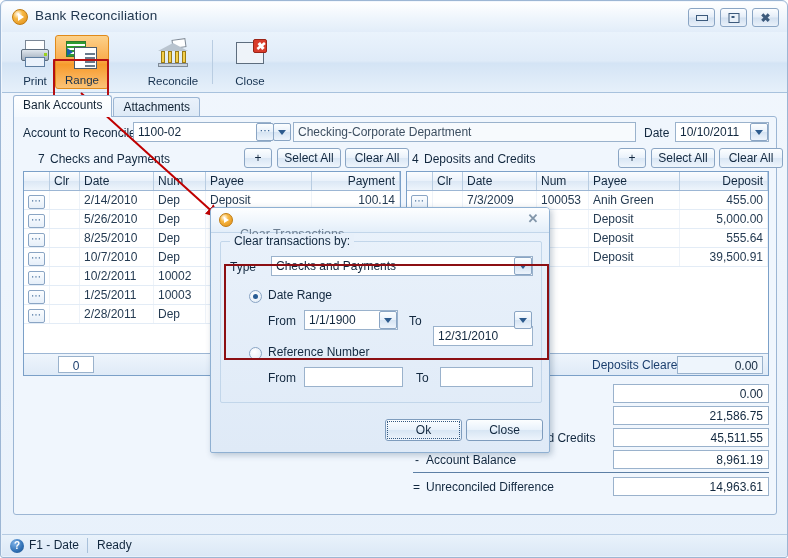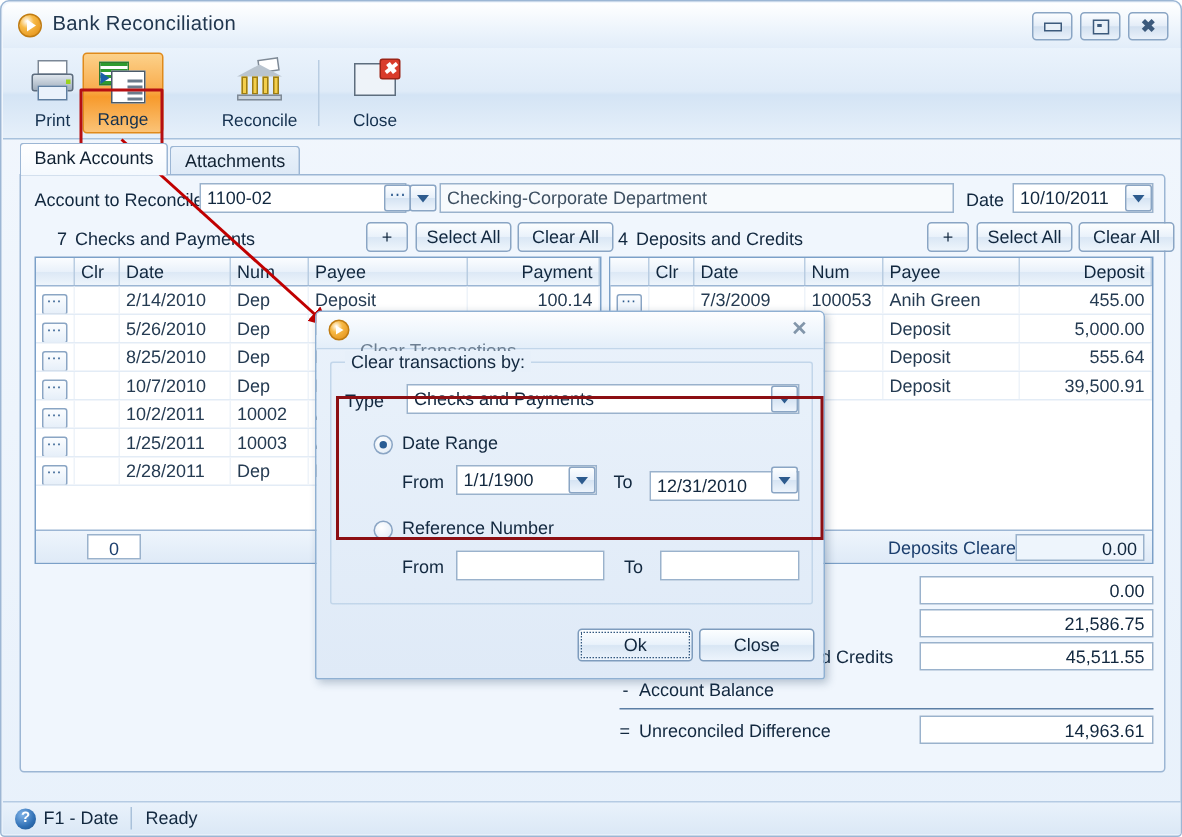--- a/index.html
+++ b/index.html
@@ -476,20 +476,21 @@
     <span class="sumrow" style="left:399px;top:292px;">+</span>
     <span class="sumrow" style="left:412px;top:292px;">yments</span>
     <span class="sumval" style="left:599px;top:289px;">21,586.75</span>
 
     <span class="sumrow" style="left:399px;top:314px;">+</span>
     <span class="sumrow" style="left:412px;top:314px;">Uncleared Deposits and Credits</span>
     <span class="sumval" style="left:599px;top:311px;">45,511.55</span>
 
     <span class="sumrow" style="left:401px;top:336px;">-</span>
     <span class="sumrow" style="left:412px;top:336px;">Account Balance</span>
+    <span class="sumval" style="left:599px;top:333px;">8,961.19</span>
 
     <div class="sumsep" style="left:399px;top:355px;width:356px;"></div>
 
     <span class="sumrow" style="left:399px;top:363px;">=</span>
     <span class="sumrow" style="left:412px;top:363px;">Unreconciled Difference</span>
     <span class="sumval" style="left:599px;top:360px;">14,963.61</span>
 
   </div>
 
   <svg class="arrow">
@@ -515,21 +516,21 @@
       <span class="inp" style="left:50px;top:14px;width:262px;">Checks and Payments</span>
       <span class="ddbtn" style="left:293px;top:15px;"></span>
 
       <span class="radio on" style="left:28px;top:48px;"></span>
       <span class="lbl" style="left:47px;top:46px;">Date Range</span>
 
       <span class="lbl" style="left:47px;top:72px;">From</span>
       <span class="inp" style="left:83px;top:68px;width:94px;">1/1/1900</span>
       <span class="ddbtn" style="left:158px;top:69px;"></span>
       <span class="lbl" style="left:188px;top:72px;">To</span>
-      <span class="inp" style="left:212px;top:72px;width:100px;">12/31/2010</span>
+      <span class="inp" style="left:212px;top:84px;width:100px;">12/31/2010</span>
       <span class="ddbtn" style="left:293px;top:69px;"></span>
 
       <span class="radio" style="left:28px;top:105px;"></span>
       <span class="lbl" style="left:47px;top:103px;">Reference Number</span>
 
       <span class="lbl" style="left:47px;top:129px;">From</span>
       <span class="inp" style="left:83px;top:125px;width:99px;" value=""></span>
       <span class="lbl" style="left:195px;top:129px;">To</span>
       <span class="inp" style="left:219px;top:125px;width:93px;"></span>
     </div>

